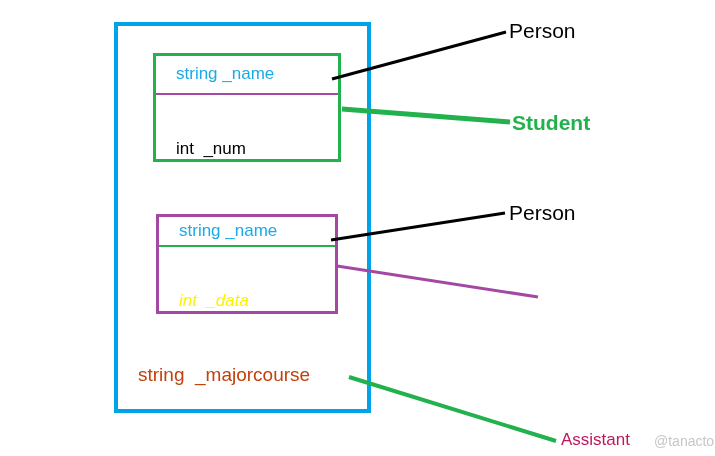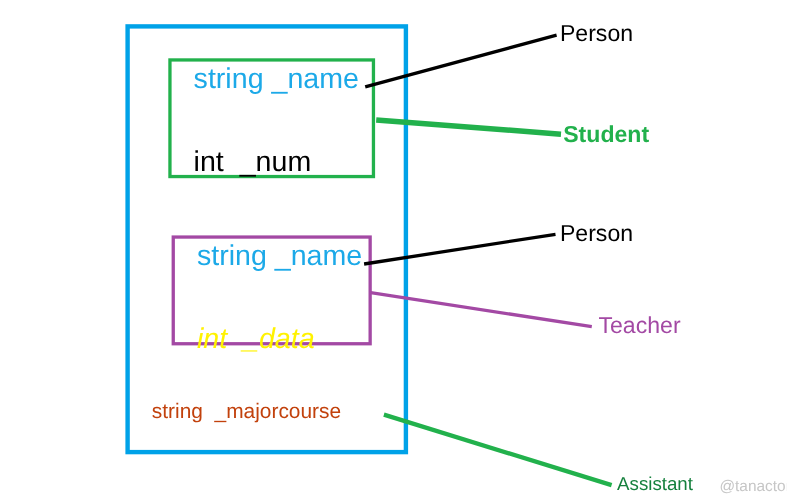--- a/index.html
+++ b/index.html
@@ -46,21 +46,21 @@
     left: 156px;
     top: 214px;
     width: 182px;
     height: 100px;
     border: 3px solid #a349a4;
   }
   .cell {
     display: flex;
     align-items: center;
     padding-left: 20px;
-    font-size: 26px;
+    font-size: 17px;
     white-space: pre;
   }
   .cell-top-student { height: 50px; }
   .cell-bottom { flex: 1; margin-top: 44px; }
   .cell-top-teacher { height: 45px; }
   .divider { width: 100%; }
   .divider-purple { height: 3px; background: #a349a4; }
   .divider-green { height: 4px; background: #22b14c; }
   .t-blue   { color: #1ca9e8; }
   .t-black  { color: #000000; }
@@ -92,21 +92,21 @@
     line-height: 21px;
     z-index: 6;
     white-space: pre;
   }
   .label-person-1 { left: 509px; top: 20px;  color: #000000; }
   .label-student  { left: 512px; top: 112px; color: #22b14c; font-weight: bold; }
   .label-person-2 { left: 509px; top: 202px; color: #000000; }
   .label-teacher  { left: 544px; top: 286px; color: #a349a4; }
   .label-assistant {
     left: 561px; top: 431px;
-    color: #15803d;
+    color: #be185d;
     font-size: 17px;
     line-height: 17px;
   }
   .watermark {
     position: absolute;
     left: 622px;
     top: 434px;
     font-size: 14px;
     line-height: 14px;
     color: #c6c6c6;
@@ -148,18 +148,17 @@
     <line x1="332" y1="79" x2="506" y2="32" stroke-width="3" stroke="#000000"></line>
     <line x1="342" y1="109" x2="510" y2="122" stroke-width="5" stroke="#22b14c"></line>
     <line x1="331" y1="240" x2="505" y2="213" stroke-width="3" stroke="#000000"></line>
     <line x1="337" y1="266" x2="538" y2="297" stroke-width="3" stroke="#a349a4"></line>
     <line x1="349" y1="377" x2="556" y2="441" stroke-width="4" stroke="#22b14c"></line>
   </svg>
 
   <div class="class-label label-person-1">Person</div>
   <div class="class-label label-student">Student</div>
   <div class="class-label label-person-2">Person</div>
-  <div class="class-label label-teacher">Teacher</div>
   <div class="class-label label-assistant">Assistant</div>
 
   <div class="watermark">@tanactor</div>
 
 </div>
 
 </body></html>

